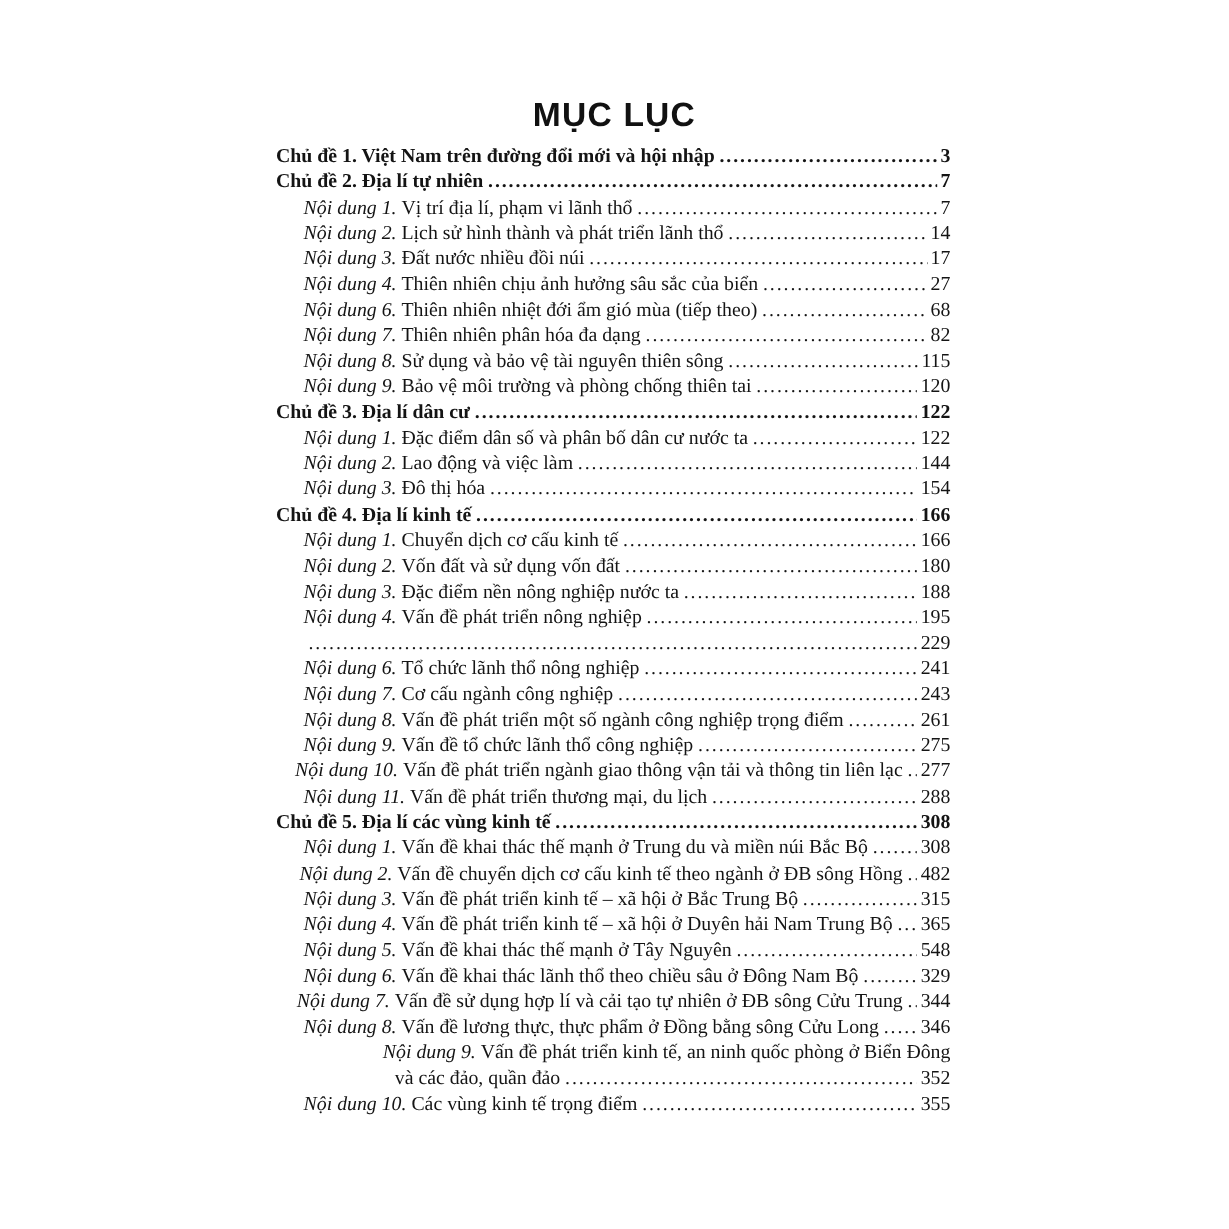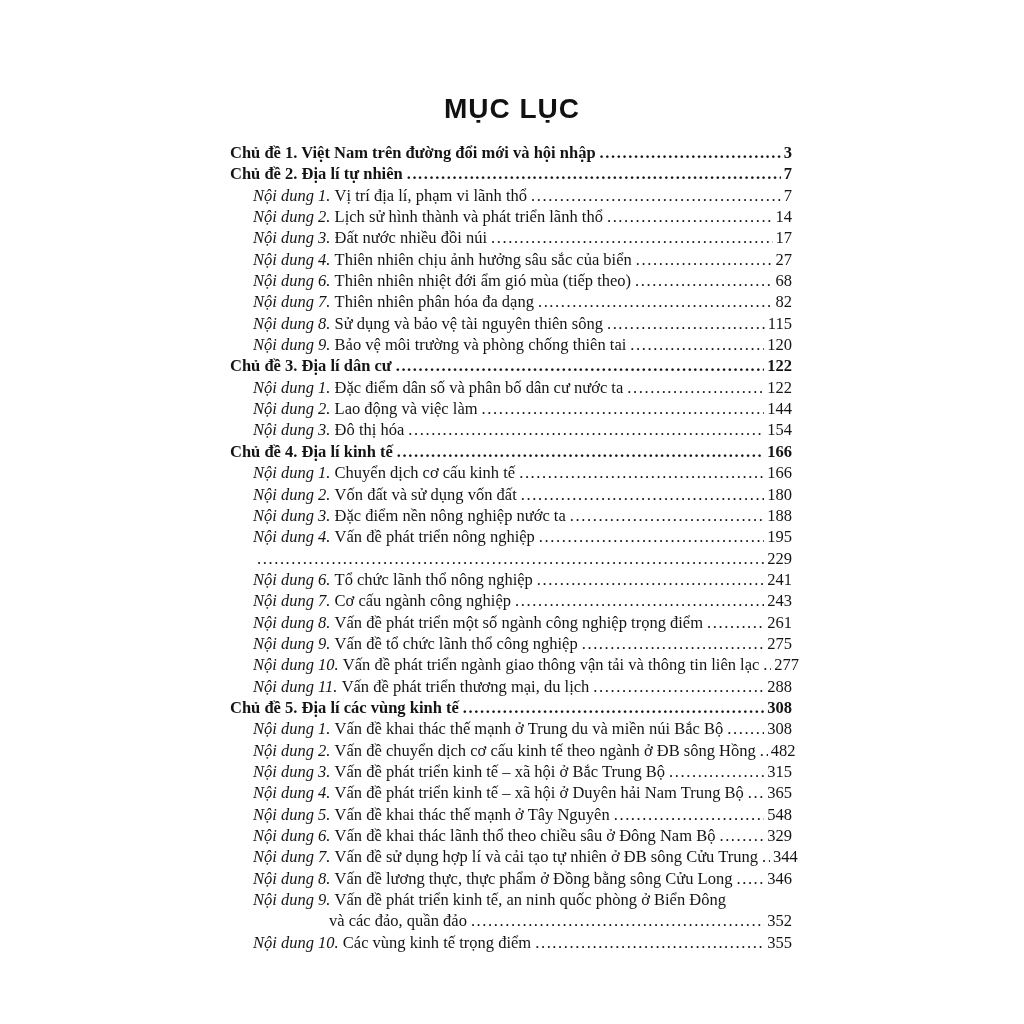--- a/index.html
+++ b/index.html
@@ -5,38 +5,39 @@
   html,body{margin:0;padding:0;background:#ffffff;}
   .page{
     position:relative;
     width:1024px;height:1024px;
     background:#ffffff;
     overflow:hidden;
     color:#141414;
     font-family:"Liberation Serif","DejaVu Serif",serif;
   }
   .doc-title{
-    margin:18px;
+    margin:5px;
     padding-top:76px;
     text-align:center;
     font-family:"Liberation Sans","DejaVu Sans",sans-serif;
     font-weight:bold;
     font-size:28px;
     line-height:30px;
     letter-spacing:1px;
     color:#111;
   }
   .toc{
     margin:8px 232px 0 230px; 
   }
   .row{
     display:flex;
     font-size:16.5px;
     line-height:21.35px;
     white-space:nowrap;
+    justify-content:flex-end;
   }
   .row .text{white-space:nowrap;}
   .row.chapter{font-weight:bold;}
   .row.item{padding-left:23px;}
   .row.cont{padding-left:99px;}
   .item .label{font-style:italic;}
   .dots{
     flex:1 1 auto;
     min-width:8px;
     overflow:hidden;

